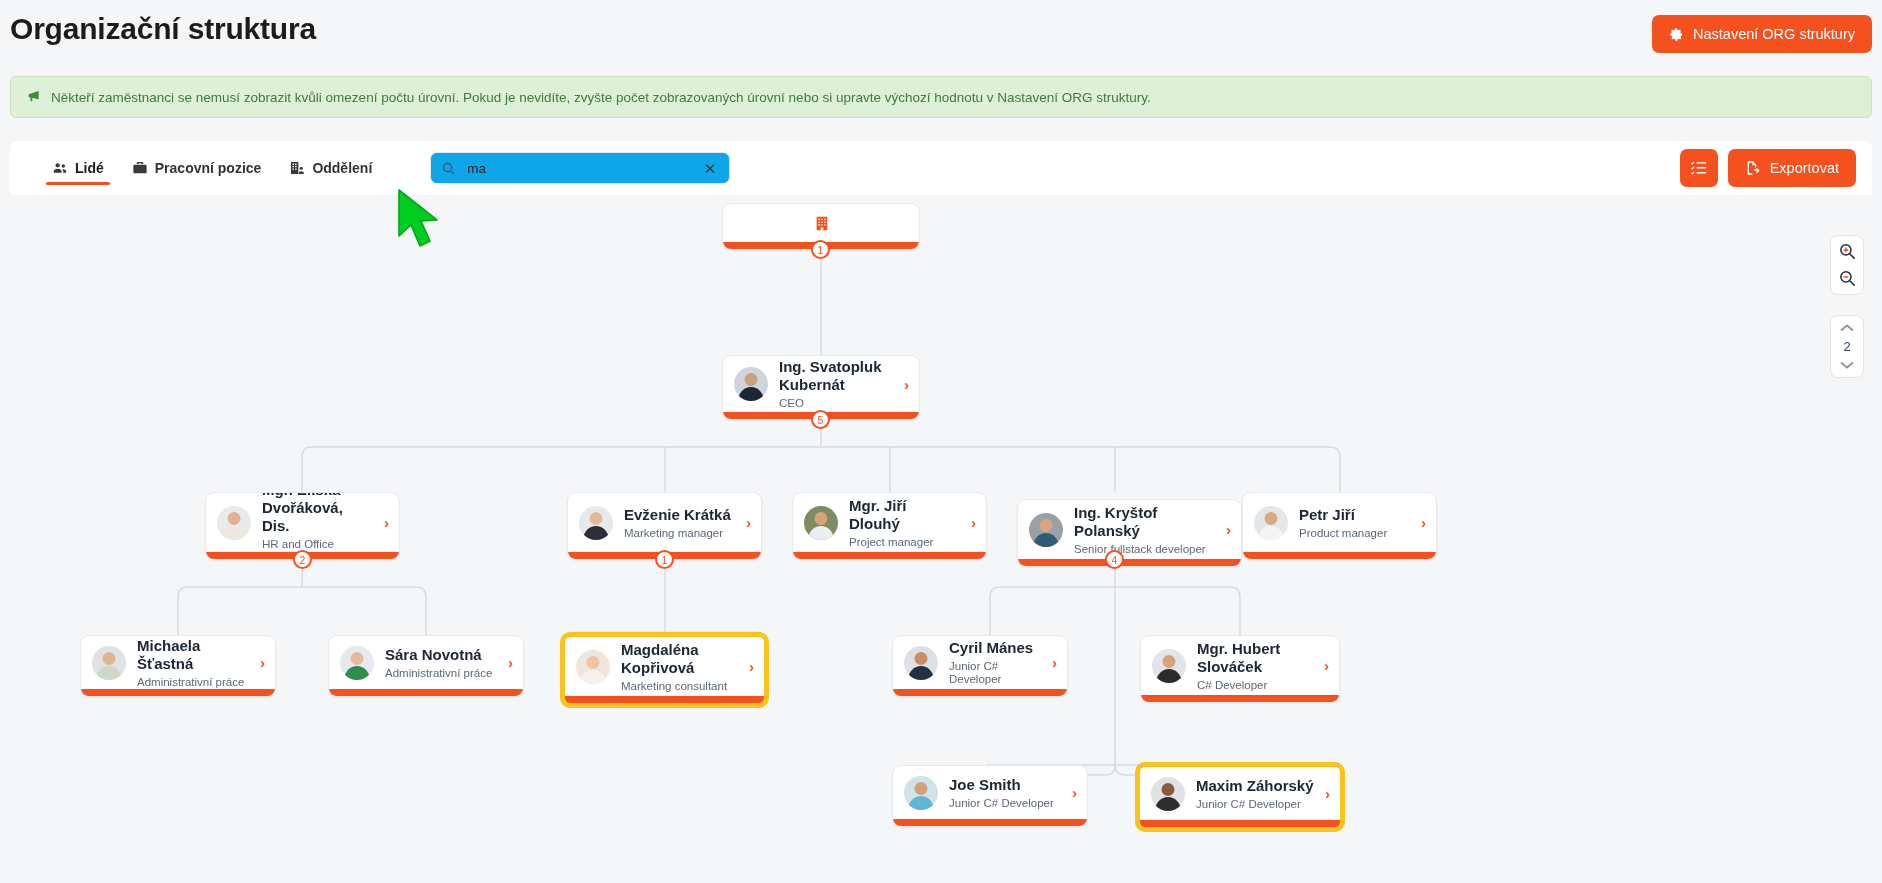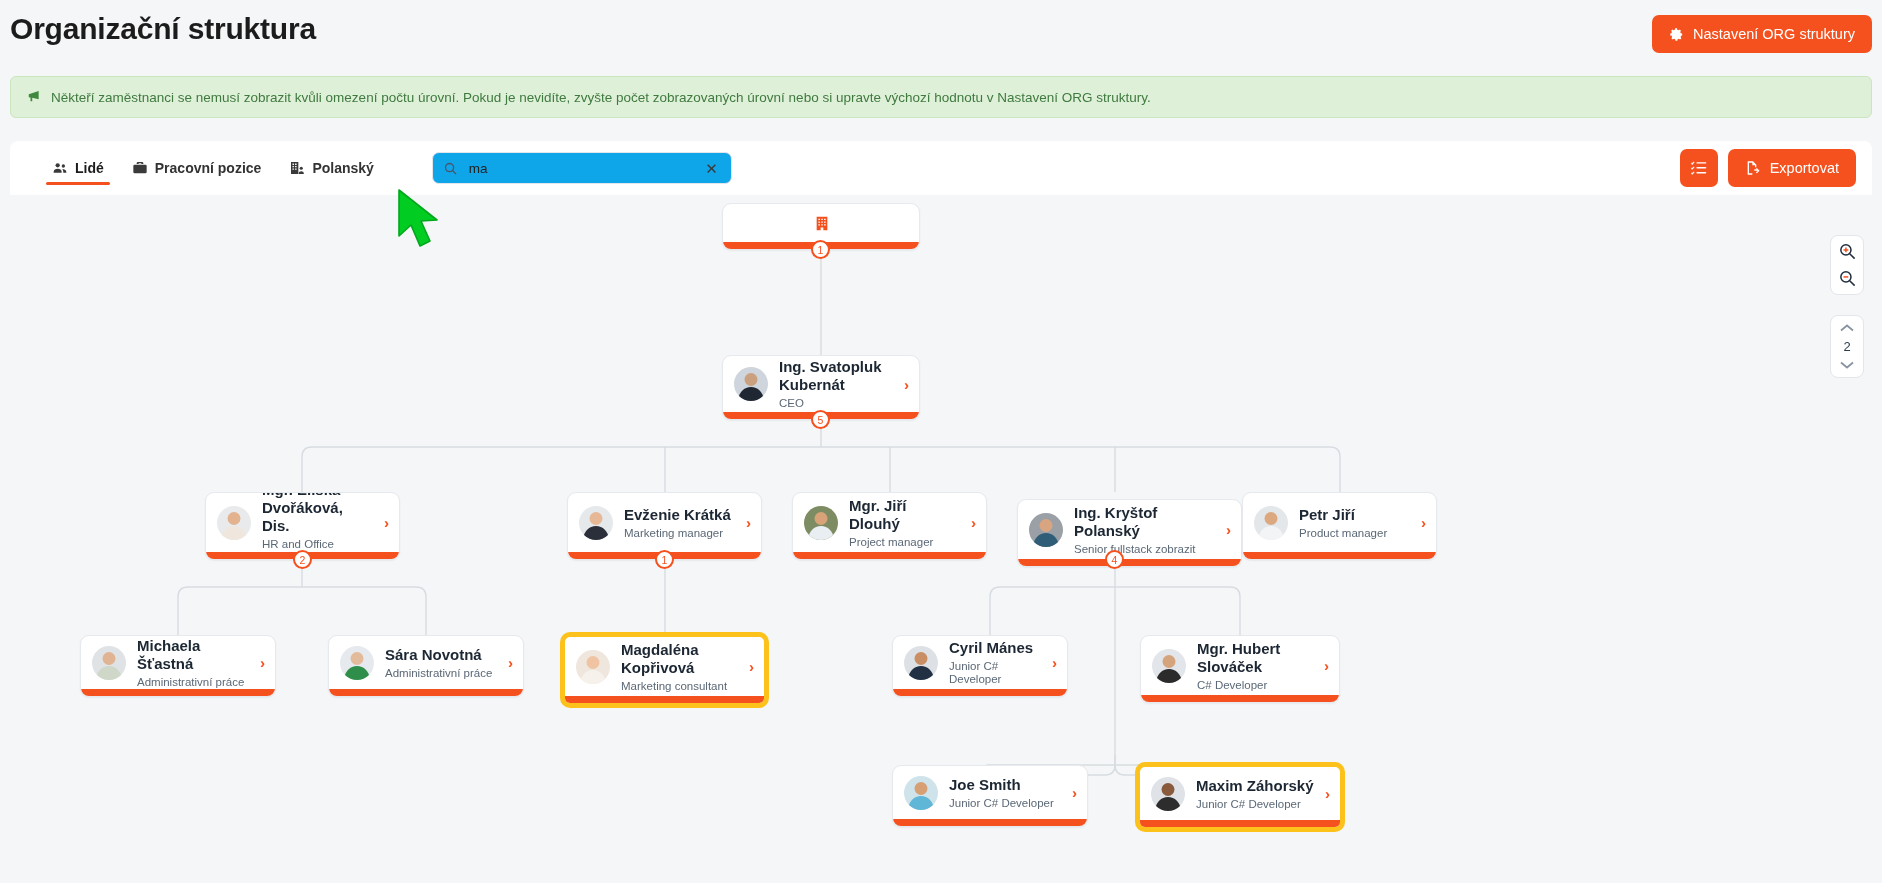--- a/index.html
+++ b/index.html
@@ -223,21 +223,21 @@
         <span>Pracovní pozice</span>
       </div>
       <div class="tab">
         <span class="ic">
           <svg width="16" height="16" viewBox="0 0 24 24" fill="#3a3a3a">
             <path d="M3 3h11v18H3V3zm2.2 2.4v2h2.2v-2H5.2zm3.9 0v2h2.3v-2H9.1zM5.2 9v2h2.2V9H5.2zm3.9 0v2h2.3V9H9.1zm-3.9 3.6v2h2.2v-2H5.2zm3.9 0v2h2.3v-2H9.1z"></path>
             <circle cx="18.4" cy="12.4" r="2.4"></circle>
             <path d="M14.6 21v-1c0-2 1.7-3.2 3.8-3.2s3.8 1.2 3.8 3.2v1h-7.6z"></path>
           </svg>
         </span>
-        <span>Polanský</span>
+        <span>Oddělení</span>
       </div>
     </div>
 
     <div class="search-wrap">
       <div class="search-box">
         <span class="mag">
           <svg width="15" height="15" viewBox="0 0 24 24" fill="none" stroke="#4a5568" stroke-width="2.1">
             <circle cx="10.5" cy="10.5" r="6.5"></circle>
               <path d="M15.5 15.5L21 21"></path>
           </svg>
@@ -420,21 +420,21 @@
     </div>
 
     <div class="node" style="left:1017px; top:297px; width:225px; height:68px;margin-top:7px;">
       <div class="inner">
         <span class="avatar" style="background:#9aa0a6">
           <span class="head" style="background:#d9a580"></span>
           <span class="body" style="background:#2f5d78"></span>
         </span>
         <span class="txt">
           <span class="nm">Ing. Kryštof Polanský</span>
-          <span class="ps" style="display:block">Senior fullstack zobrazit</span>
+          <span class="ps" style="display:block">Senior fullstack developer</span>
         </span>
         <span class="chev-r">›</span>
       </div>
       <div class="bar"></div>
     </div>
     <div class="badge" style="left:1105px; top:355px;">4</div>
 
     <div class="node" style="left:1242px; top:297px; width:195px; height:68px;">
       <div class="inner">
         <span class="avatar" style="background:#e4e7ea">

